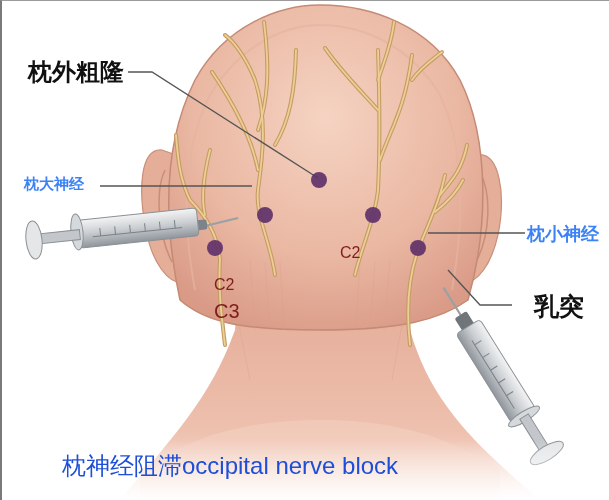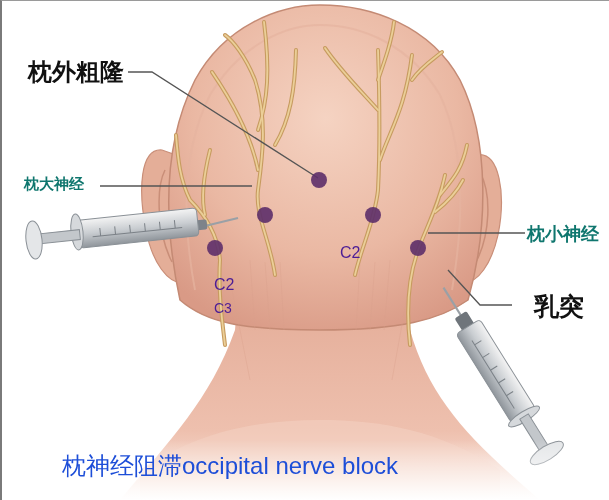--- a/index.html
+++ b/index.html
@@ -1,22 +1,22 @@
 <!DOCTYPE html>
 <html><head>
 <meta charset="utf-8">
 <style>
   html, body { margin: 0; padding: 0; }
   body { width: 609px; height: 500px; position: relative; overflow: hidden; background: #ffffff; font-family: "DejaVu Sans", "Liberation Sans", sans-serif; }
   .frame { position: absolute; inset: 0; border-left: 2px solid #7a7a7a; border-top: 1px solid #9a9a9a; box-sizing: border-box; pointer-events: none; }
   svg.illus { position: absolute; left: 0; top: 0; width: 609px; height: 500px; }
   .label { position: absolute; white-space: nowrap; line-height: 1; }
   .lbl-black { color: #111111; font-weight: bold; }
-  .lbl-blue { color: #0f766e; font-weight: bold; }
-  .lbl-yellow { color: #4c1d95; font-family: "Liberation Sans", sans-serif; }
+  .lbl-blue { color: #3b82f6; font-weight: bold; }
+  .lbl-yellow { color: #7f1d1d; font-family: "Liberation Sans", sans-serif; }
   .lbl-title { color: #1d4ed8; font-family: "Liberation Sans", sans-serif; }
 </style>
 </head>
 <body>
 
 <svg class="illus" viewBox="0 0 609 500">
   <defs>
     <radialGradient id="skinG" cx="50%" cy="35%" r="70%">
       <stop offset="0%" stop-color="#f5d3c2"></stop>
       <stop offset="60%" stop-color="#eab8a3"></stop>
@@ -145,17 +145,17 @@
   </g>
 
   <rect x="0" y="440" width="609" height="60" fill="url(#fadeG)"></rect>
 </svg>
 
 <div class="label lbl-black" style="left:28px; top:60px; font-size:24px;">枕外粗隆</div>
 <div class="label lbl-blue" style="left:24px; top:177px; font-size:15px;">枕大神经</div>
 <div class="label lbl-blue" style="left:527px; top:225px; font-size:18px;">枕小神经</div>
 <div class="label lbl-black" style="left:534px; top:294px; font-size:25px;">乳突</div>
 <div class="label lbl-yellow" style="left:214px; top:277px; font-size:16px;">C2</div>
-<div class="label lbl-yellow" style="left:214px; top:301px; font-size:14px;">C3</div>
+<div class="label lbl-yellow" style="left:214px; top:301px; font-size:20px;">C3</div>
 <div class="label lbl-yellow" style="left:340px; top:245px; font-size:16px;">C2</div>
 <div class="label lbl-title" style="left:62px; top:454px; font-size:24px;">枕神经阻滞occipital nerve block</div>
 
 <div class="frame"></div>
 
 </body></html>

